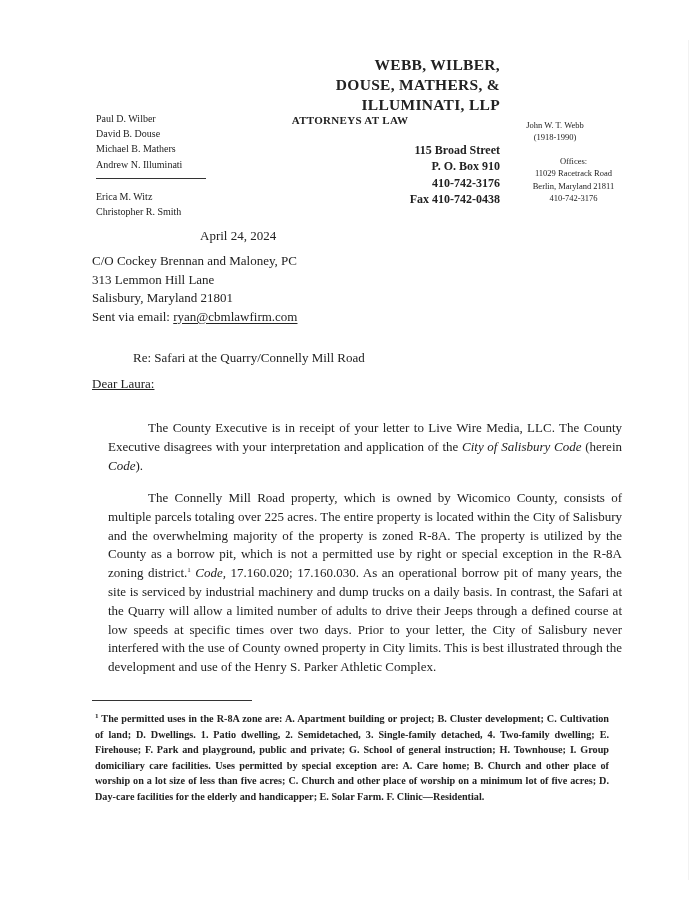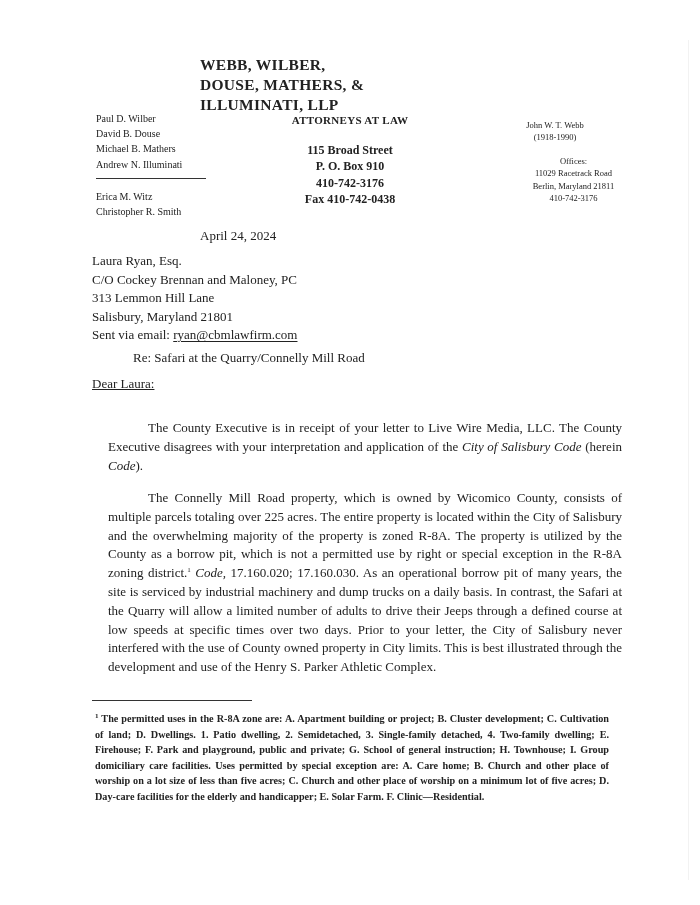--- a/index.html
+++ b/index.html
@@ -13,38 +13,38 @@
       position: relative;
       overflow: hidden;
       color: #1a1a1a;
       font-family: "Liberation Serif", "DejaVu Serif", serif;
     }
     .abs { position: absolute; }
 
     
     .firm-name {
       left: 200px; width: 300px; top: 55px;
-      text-align: left;
+      text-align: right;
       font-weight: bold;
       font-size: 15.5px;
       line-height: 20px;
       letter-spacing: 0.3px;
       color: #222;
     }
     .firm-sub {
       left: 200px; width: 300px; top: 114px;
       text-align: center;
       font-weight: bold;
       font-size: 11px;
       letter-spacing: 0.3px;
       color: #222;
     }
     .firm-address {
       left: 200px; width: 300px; top: 142px;
-      text-align: center;
+      text-align: right;
       font-weight: bold;
       font-size: 12px;
       line-height: 16.3px;
       color: #222;
     }
     .date {
       left: 200px; width: 300px; top: 228px;
       text-align: left;
       font-size: 13px;
       color: #222;
@@ -177,21 +177,20 @@
   <div>(1918-1990)</div>
 </div>
 <div class="abs offices">
   <div>Offices:</div>
   <div>11029 Racetrack Road</div>
   <div>Berlin, Maryland 21811</div>
   <div>410-742-3176</div>
 </div>
 
 <div class="abs recipient">
-  <div>Laura Ryan, Esq.</div>
   <div>C/O Cockey Brennan and Maloney, PC</div>
   <div>313 Lemmon Hill Lane</div>
   <div>Salisbury, Maryland 21801</div>
   <div><span>Sent via email: </span><span class="email-link">ryan@cbmlawfirm.com</span></div>
 </div>
 
 <div class="abs re-line">Re: Safari at the Quarry/Connelly Mill Road</div>
 
 <div class="abs salutation">Dear Laura:</div>
 

